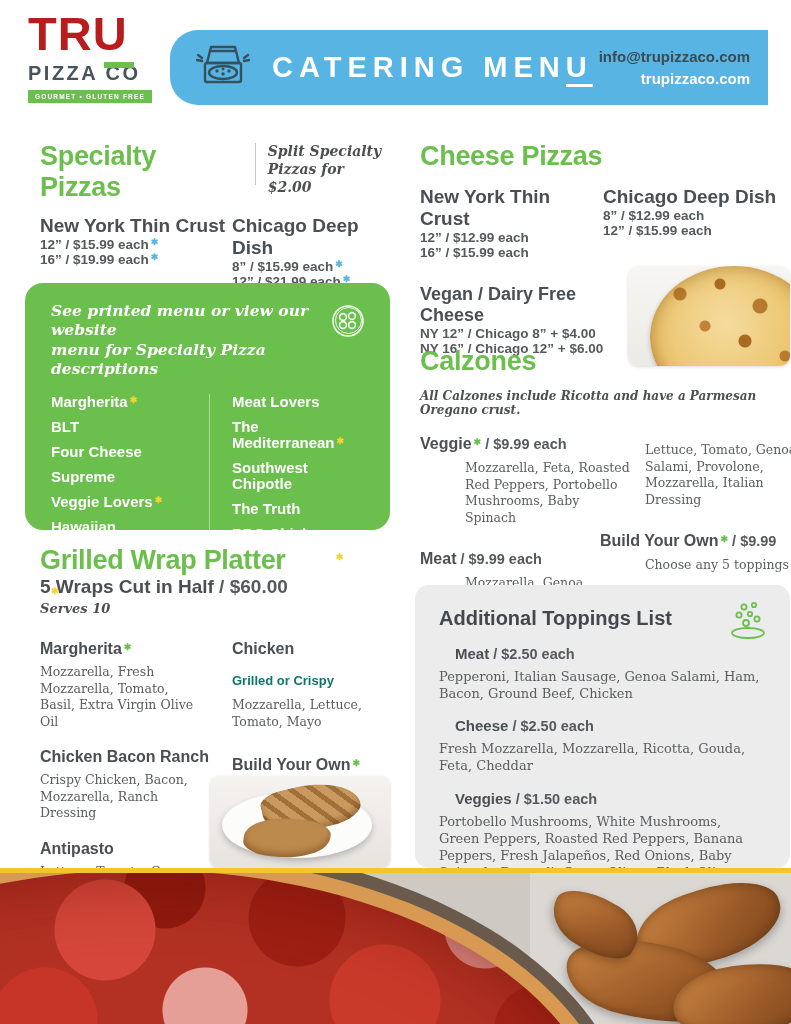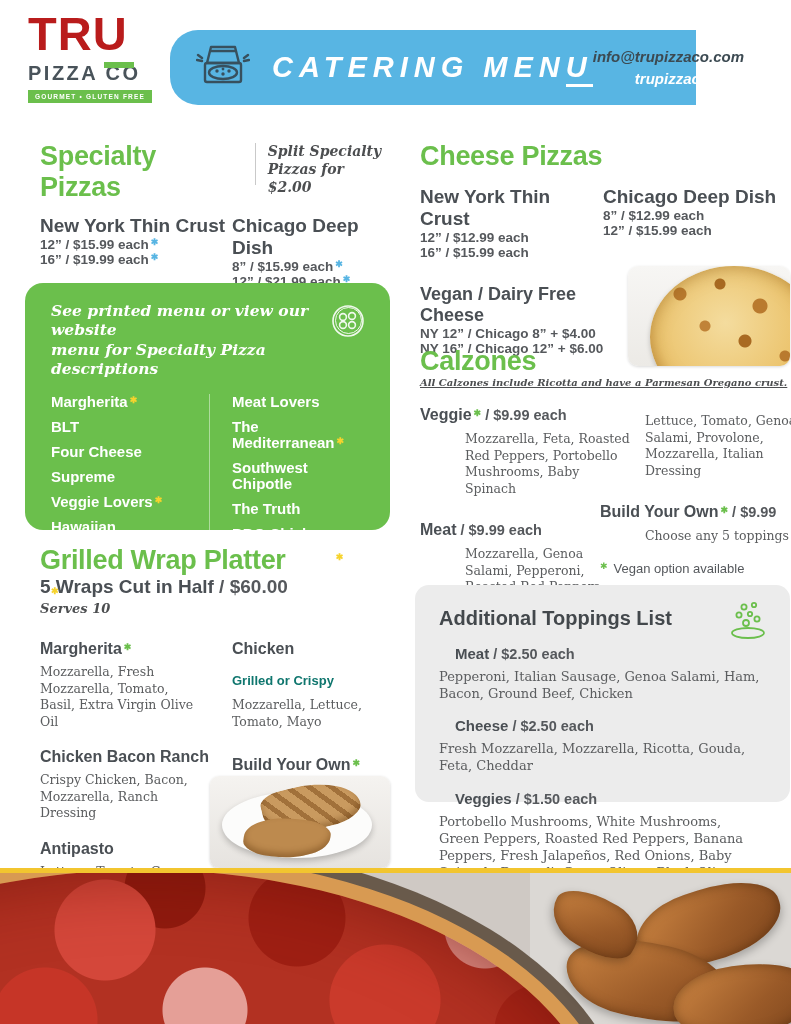--- a/index.html
+++ b/index.html
@@ -7,21 +7,21 @@
   .page{position:absolute;inset:0;background:#fff;}
 
   
   .logo{position:absolute;left:28px;top:12px;width:130px;}
   .logo-tru{font-size:47px;font-weight:800;color:#b91c1c;letter-spacing:1px;line-height:.92;}
   .logo-underline{position:absolute;left:76px;top:50px;width:30px;height:6px;background:#6bbf4c;}
   .logo-sub{font-size:20px;font-weight:800;color:#49535a;letter-spacing:2.5px;margin-top:7px;}
   .logo-tag{margin-top:5px;width:124px;height:13px;background:#6bbf4c;color:#fff;font-size:6.5px;font-weight:bold;letter-spacing:1.2px;display:flex;align-items:center;justify-content:center;}
 
   
-  .banner{position:absolute;left:170px;top:30px;width:526px;height:75px;background:#58b5e3;border-radius:28px 0 0 28px;display:flex;align-items:center;font-style:italic;}
+  .banner{position:absolute;left:170px;top:30px;width:598px;height:75px;background:#58b5e3;border-radius:28px 0 0 28px;display:flex;align-items:center;}
   .banner-icon{margin-left:26px;flex:0 0 auto;}
   .banner-title{color:#fff;font-size:29px;font-weight:800;letter-spacing:6px;margin-left:22px;white-space:nowrap;}
   .banner-title .last-u{border-bottom:3px solid #fff;padding-bottom:1px;}
   .banner-contact{margin-left:auto;margin-right:18px;text-align:right;line-height:1.45;}
   .banner-email{color:#3c4a52;font-weight:bold;font-size:15px;}
   .banner-site{color:#ffffff;font-weight:bold;font-size:15px;}
 
   
   .sec-title{font-size:27px;font-weight:800;color:#6bbf4c;letter-spacing:-.3px;}
   .h-sub{font-size:19px;font-weight:800;color:#4a4f54;}
@@ -95,30 +95,30 @@
       radial-gradient(circle at 70px 18px,#a96a22 0 5px,rgba(0,0,0,0) 6px),
       radial-gradient(circle at 110px 40px,#b97a2e 0 7px,rgba(0,0,0,0) 8px),
       radial-gradient(circle at 55px 60px,#c08338 0 5px,rgba(0,0,0,0) 6px),
       radial-gradient(circle at 95px 75px,#a96a22 0 6px,rgba(0,0,0,0) 7px),
       radial-gradient(circle at 135px 90px,#b97a2e 0 5px,rgba(0,0,0,0) 6px),
       radial-gradient(circle at 45% 40%,#f4dc9e,#ecc570 55%,#dca648 78%,#c98f35);
     box-shadow:inset 0 0 18px rgba(140,90,20,.55),0 2px 5px rgba(0,0,0,.2);}
 
   
   .calzones{position:absolute;left:420px;top:346px;width:371px;}
-  .cal-note{font-size:10px;text-decoration:underline;}
+  .cal-note{font-size:12px;margin-top:12px;}
   .cal-cols{display:flex;margin-top:18px;}
   .cal-c1{width:180px;}
   .cal-c2{flex:1;}
   .cal-item{margin-bottom:16px;}
   .cal-item .desc{margin-top:7px;width:165px;margin-left:45px;}
   .cal-vegan{margin-top:16px;}
 
   
-  .top-box{position:absolute;left:415px;top:585px;width:375px;height:217px;background:#ececec;border-radius:14px;box-sizing:border-box;padding:22px 24px;}
+  .top-box{position:absolute;left:415px;top:585px;width:375px;height:283px;background:#ececec;border-radius:14px;box-sizing:border-box;padding:22px 24px;}
   .top-title{font-size:20px;font-weight:800;color:#43484c;}
   .top-icon{position:absolute;right:20px;top:16px;}
   .top-group{margin-top:15px;}
   .top-group .item-head{font-size:15px;margin-left:16px;}
   .top-group .desc{margin-top:6px;font-size:13px;width:322px;}
 
   
   .photo-strip{position:absolute;left:0;top:868px;width:791px;height:156px;border-top:5px solid #f2c52f;background:linear-gradient(90deg,#cfc9c4 0 67%,#dbd8d4 67%);overflow:hidden;}
   .deep-pizza{position:absolute;left:-330px;top:-18px;width:920px;height:540px;border-radius:50%;
     background-color:#b23122;

